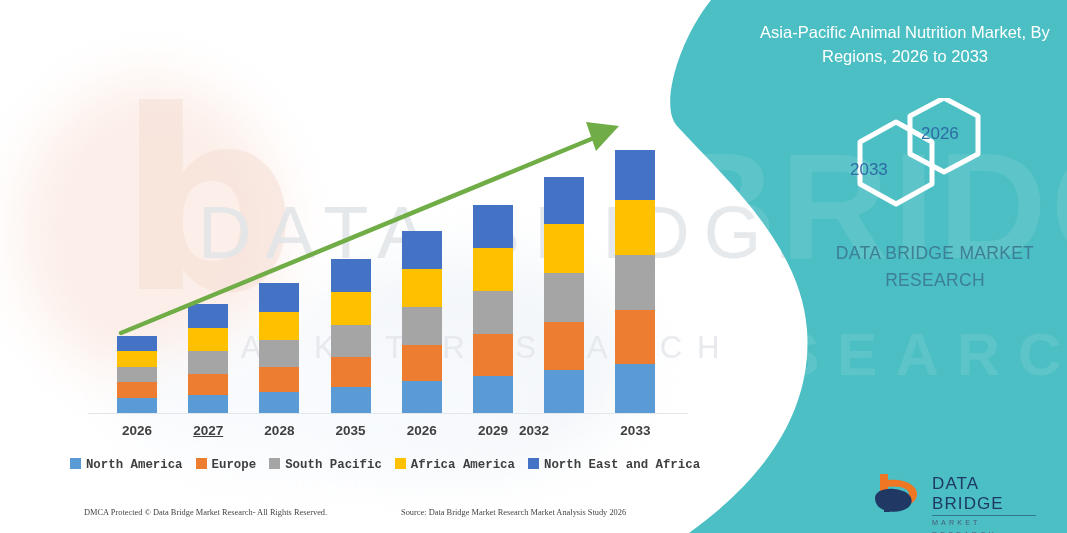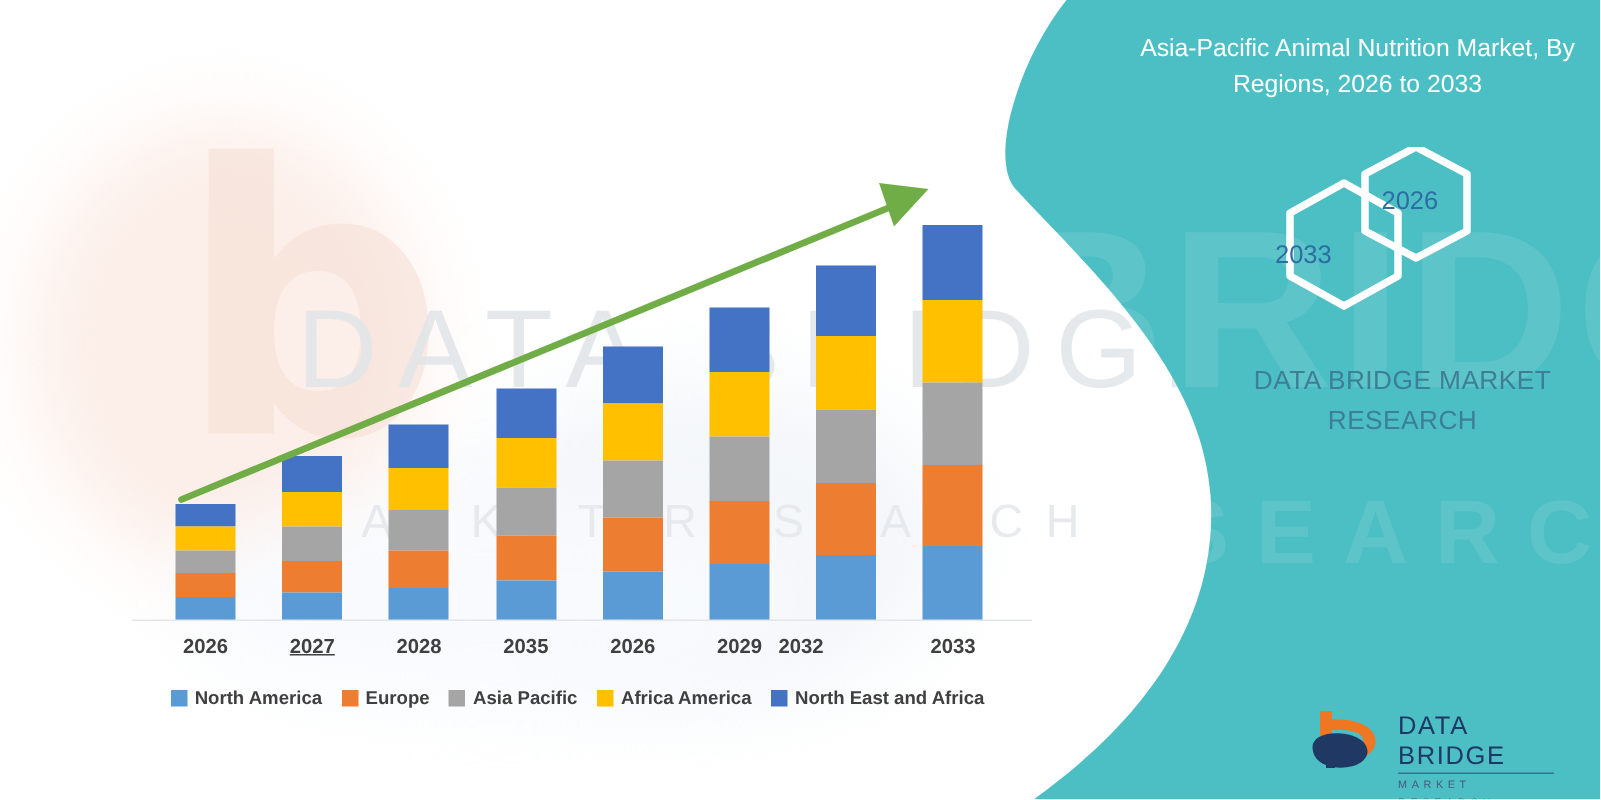--- a/index.html
+++ b/index.html
@@ -66,21 +66,21 @@
   .bar{position:absolute;bottom:119px;width:40px;}
   .seg{width:100%;display:block;}
   .axis-line{position:absolute;left:88px;top:413px;width:600px;height:1px;background:#e3e6ea;}
 
   .xlabels{position:absolute;left:0;top:423px;width:700px;height:22px;}
   .xlabel{position:absolute;width:60px;text-align:center;color:#404040;
           font-size:13.5px;font-weight:700;}
 
   .legend{position:absolute;left:95px;top:456px;width:580px;height:18px;
           display:flex;align-items:center;justify-content:center;gap:13px;}
-  .lg-item{display:flex;align-items:center;gap:5px;}
+  .lg-item{display:flex;gap:5px;font-family:Liberation Mono, monospace;}
   .lg-swatch{width:11px;height:11px;display:inline-block;}
   .lg-text{color:#3f3f3f;font-size:12.4px;font-weight:700;white-space:nowrap;}
 
   .footer{position:absolute;top:508px;left:0;width:700px;height:14px;}
   .foot-left{position:absolute;left:84px;top:0;color:#454545;font-size:8.4px;
              font-family:"Liberation Serif", serif;white-space:nowrap;}
   .foot-right{position:absolute;left:401px;top:0;color:#454545;font-size:8.4px;
               font-family:"Liberation Serif", serif;white-space:nowrap;}
 
   .arrow{position:absolute;left:0;top:0;width:700px;height:440px;pointer-events:none;}
@@ -220,26 +220,30 @@
       <div class="lg-item">
         <span class="lg-swatch" style="background: rgb(91, 155, 213);"></span>
         <span class="lg-text">North America</span>
       </div>
       <div class="lg-item">
         <span class="lg-swatch" style="background: rgb(237, 125, 49);"></span>
         <span class="lg-text">Europe</span>
       </div>
       <div class="lg-item">
         <span class="lg-swatch" style="background: rgb(165, 165, 165);"></span>
-        <span class="lg-text">Asia Pacific</span>
+        <span class="lg-text">South Pacific</span>
       </div>
       <div class="lg-item">
         <span class="lg-swatch" style="background: rgb(255, 192, 0);"></span>
         <span class="lg-text">Africa America</span>
       </div>
       <div class="lg-item">
         <span class="lg-swatch" style="background: rgb(68, 114, 196);"></span>
         <span class="lg-text">North East and Africa</span>
       </div>
     </div>
 
+  <div class="footer">
+    <span class="foot-left">DMCA Protected © Data Bridge Market Research-  All Rights Reserved.</span>
+    <span class="foot-right">Source: Data Bridge Market Research  Market Analysis Study 2026</span>
+  </div>
 
 </div>
 
 </body></html>

